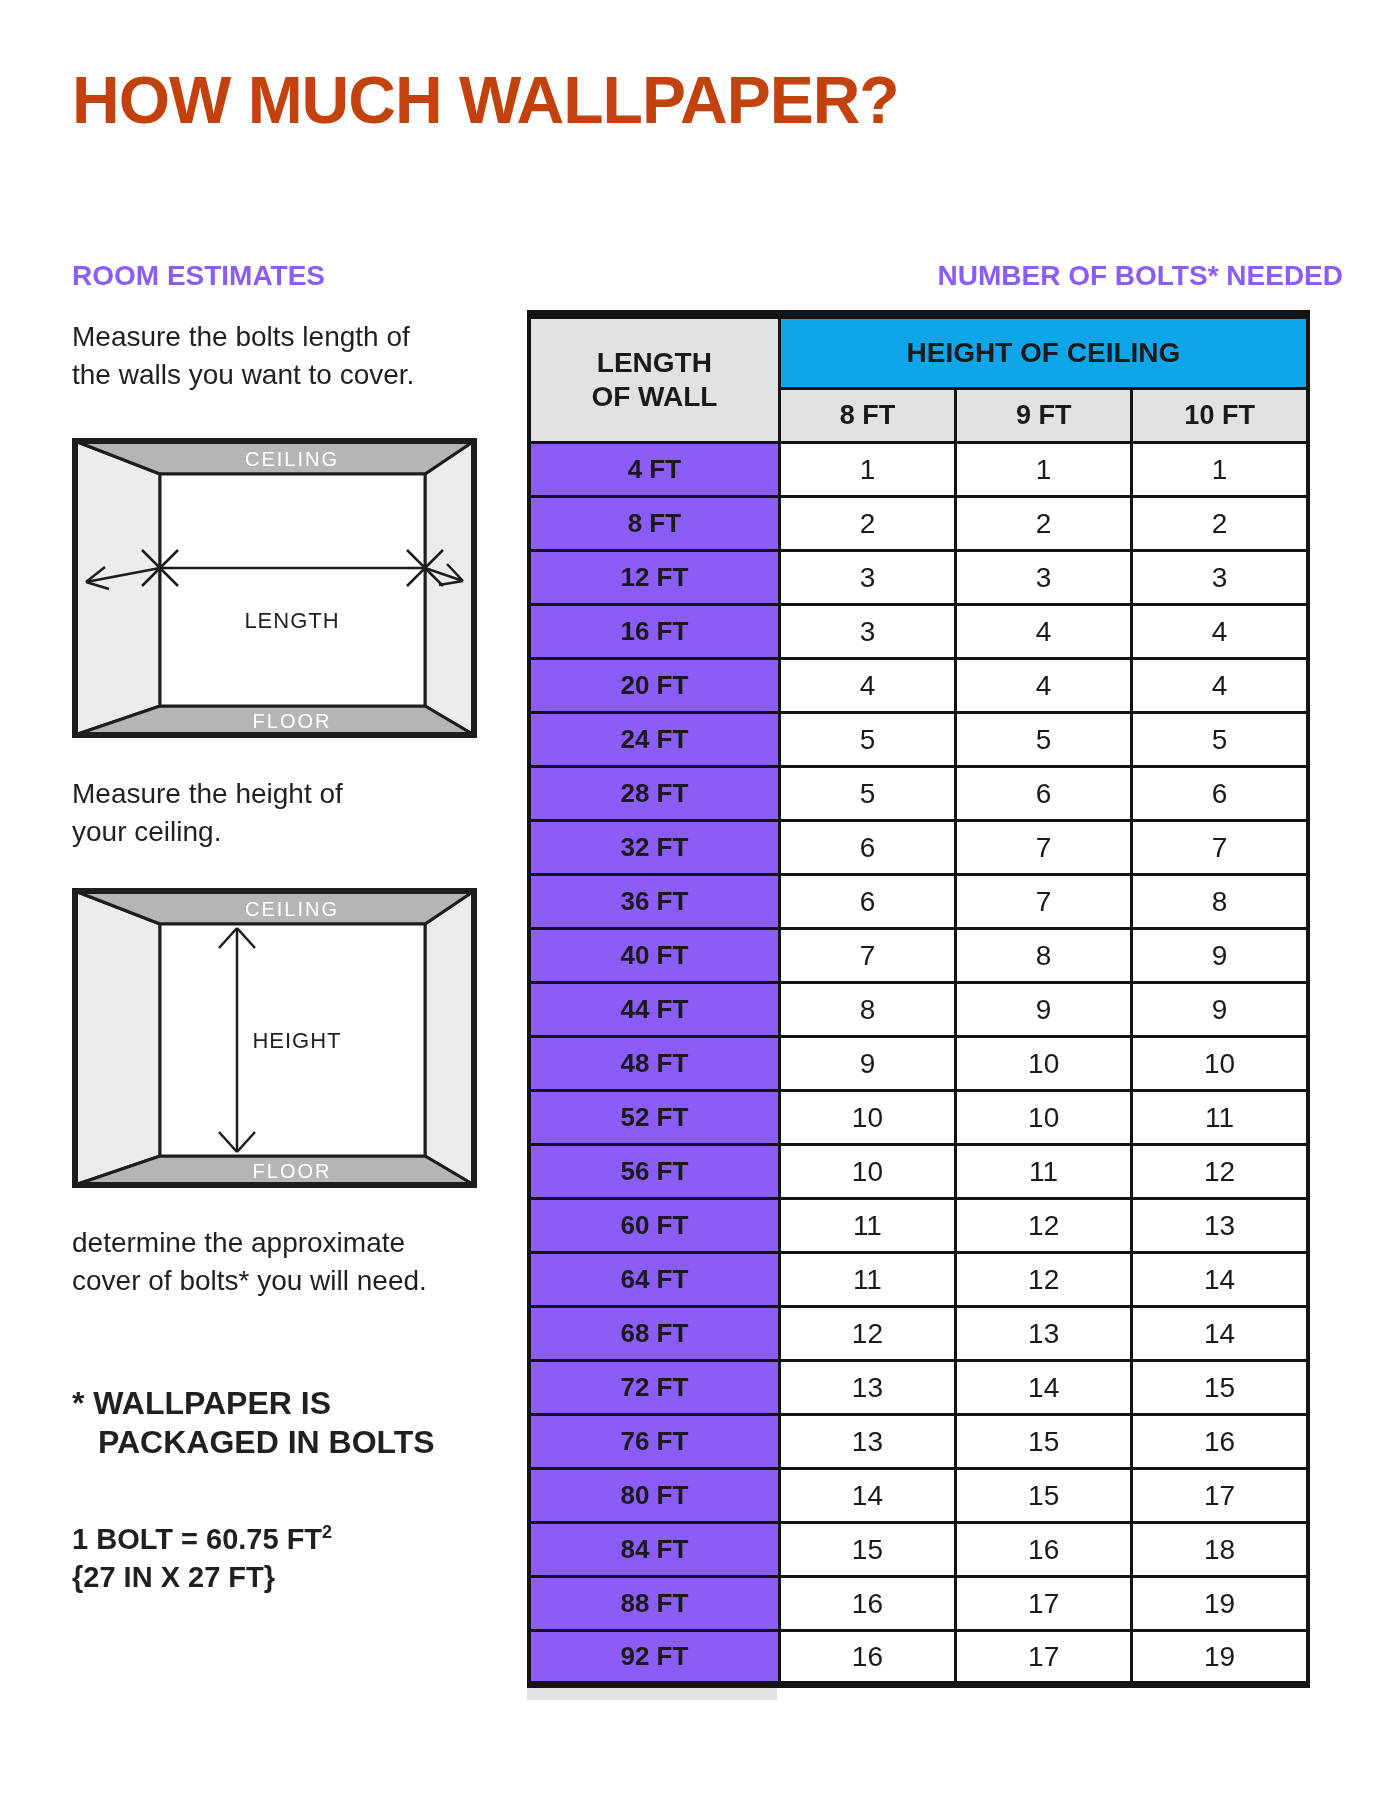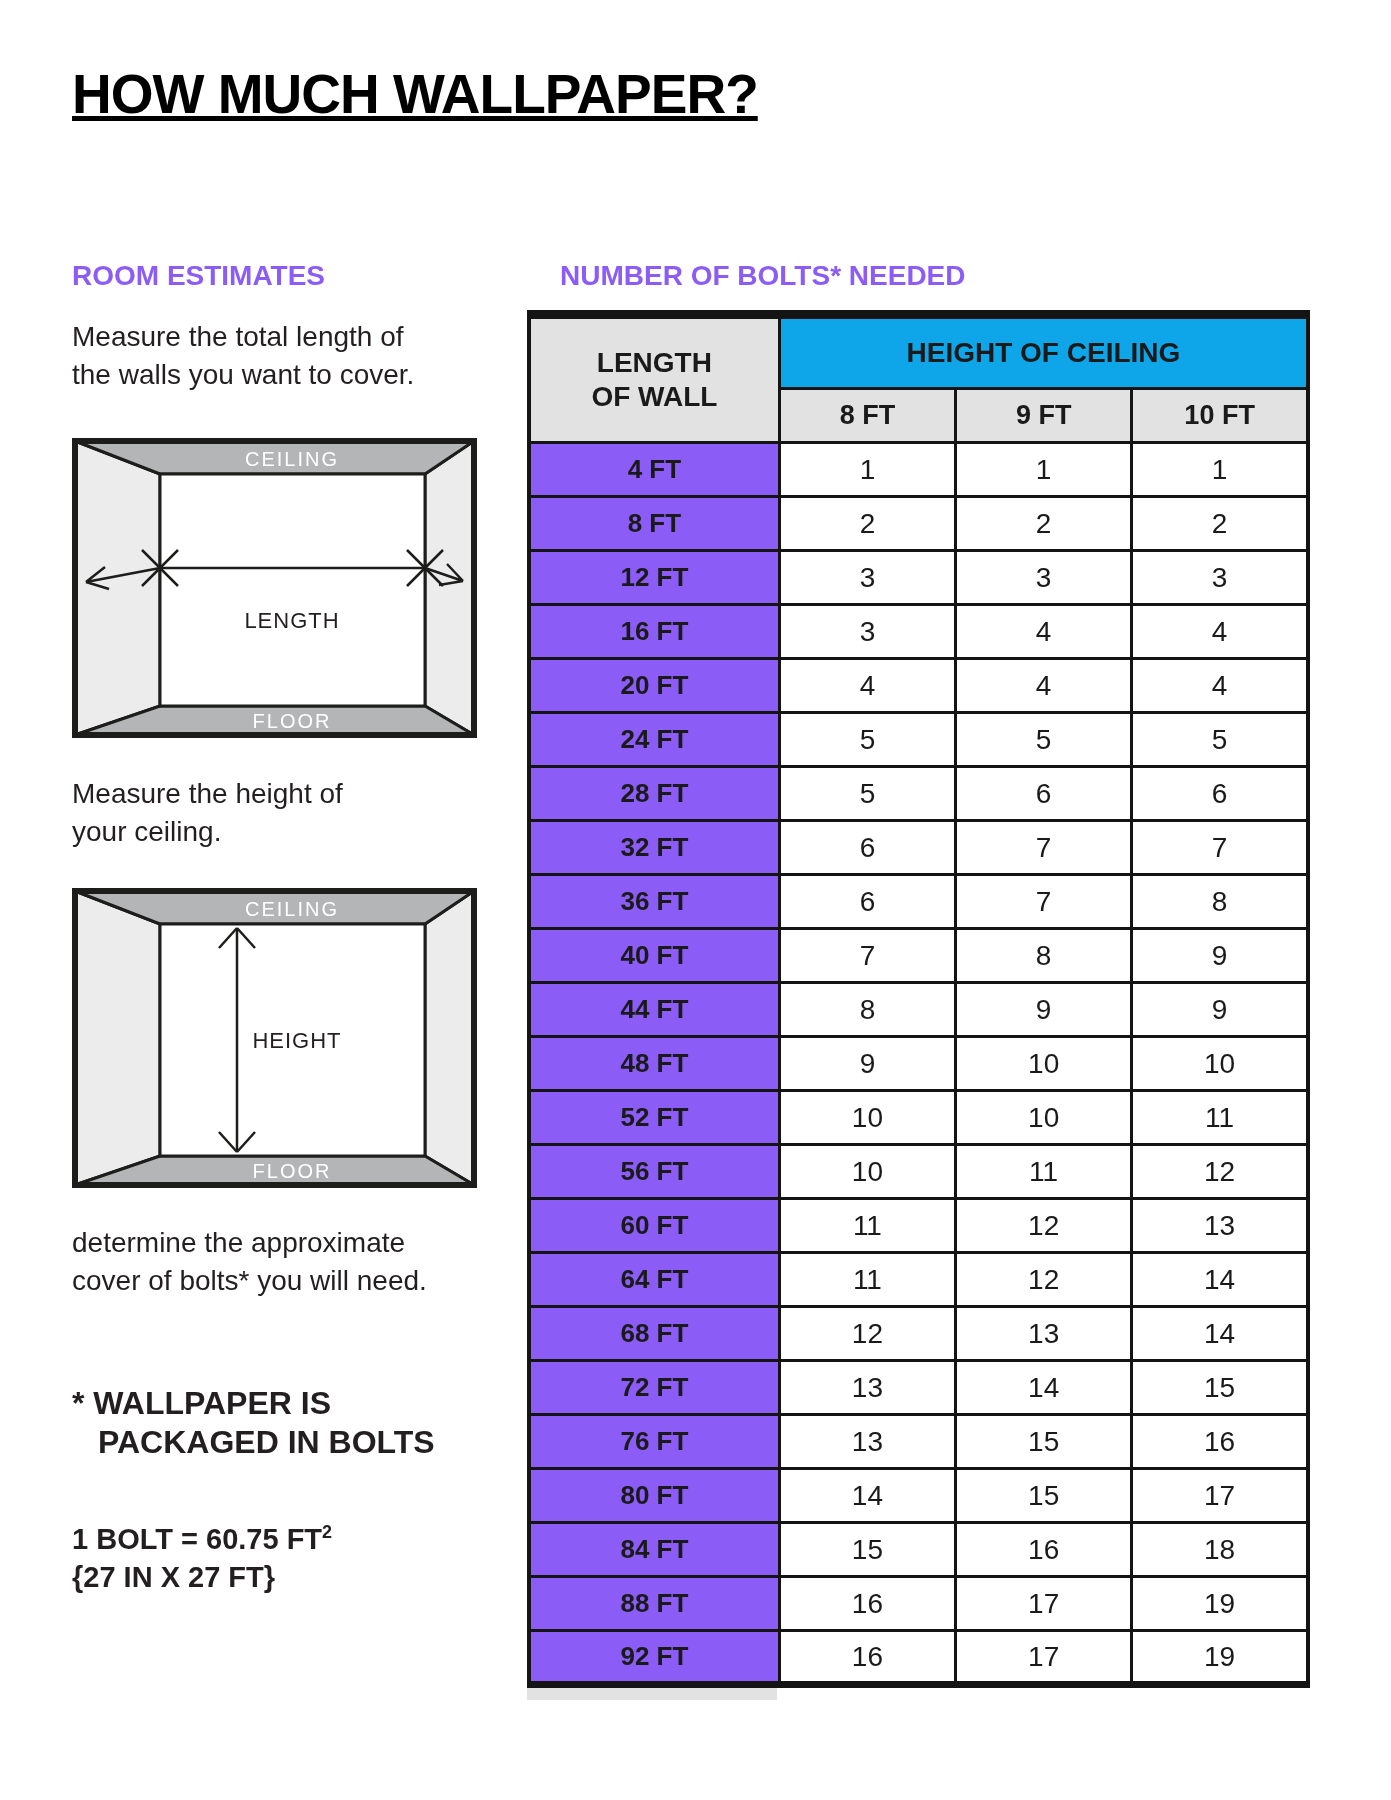--- a/index.html
+++ b/index.html
@@ -2,28 +2,28 @@
 <html><head>
 <meta charset="utf-8">
 <style>
   * { margin:0; padding:0; box-sizing:border-box; }
   html,body { width:1391px; height:1800px; background:#ffffff;
               font-family:"Liberation Sans", sans-serif; color:#231F20; }
   .page { position:absolute; top:0; left:0; width:1391px; height:1800px; overflow:hidden; }
 
   .main-title{
     position:absolute; left:72px; top:62px;
-    font-size:55px; font-weight:bold; color:#000000; letter-spacing:-1px;text-decoration:underline;
+    font-size:66px; font-weight:bold; color:#c2410c; letter-spacing:-1px;
   }
 
   .section-heading{
     position:absolute; font-size:28px; font-weight:bold; color:#8b5cf6; letter-spacing:0;
   }
   .room-estimates-heading{ left:72px; top:260px; }
-  .bolts-heading{ left:527px; top:260px; width:783px; text-align:left; transform:translateX(33px); }
+  .bolts-heading{ left:527px; top:260px; width:783px; text-align:right; transform:translateX(33px); }
 
   .para{
     position:absolute; left:72px; width:420px;
     font-size:28px; line-height:38px; color:#231F20;
   }
   .para-length{ top:318px; }
   .para-height{ top:775px; }
   .para-chart { top:1224px; }
 
   .diagram{ position:absolute; left:72px; width:405px; height:300px; }
@@ -76,21 +76,21 @@
 </head>
 <body>
 
 <div class="page">
 
   <h1 class="main-title">HOW MUCH WALLPAPER?</h1>
 
   <div class="section-heading room-estimates-heading">ROOM ESTIMATES</div>
 
   <div class="para para-length">
-    <div>Measure the total length of</div>
+    <div>Measure the bolts length of</div>
     <div>the walls you want to cover.</div>
   </div>
 
   <svg class="diagram diagram-length" viewBox="0 0 405 300">
     <polygon points="3,3 88,36 88,268 3,297" fill="#ECECED" stroke="#1D1D1B" stroke-width="3"></polygon>
     <polygon points="402,3 353,36 353,268 402,297" fill="#ECECED" stroke="#1D1D1B" stroke-width="3"></polygon>
     <polygon points="3,3 402,3 353,36 88,36" fill="#B4B5B7" stroke="#1D1D1B" stroke-width="3"></polygon>
     <polygon points="3,297 402,297 353,268 88,268" fill="#B4B5B7" stroke="#1D1D1B" stroke-width="3"></polygon>
     <rect x="88" y="36" width="265" height="232" fill="#ffffff" stroke="#1D1D1B" stroke-width="3"></rect>
     <rect x="3" y="3" width="399" height="294" fill="none" stroke="#1D1D1B" stroke-width="6"></rect>

